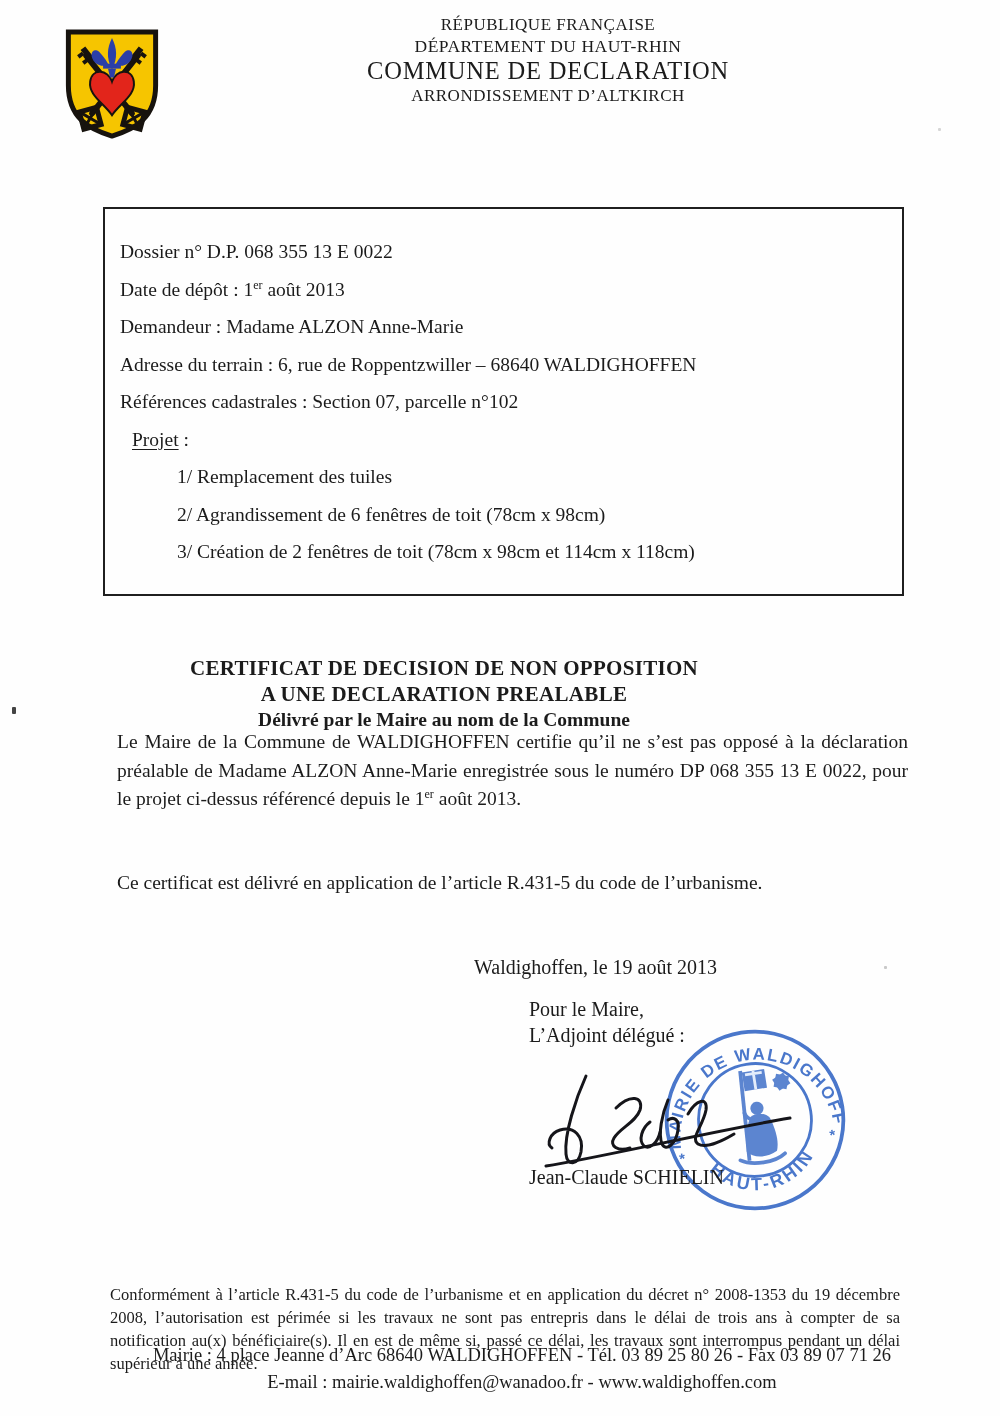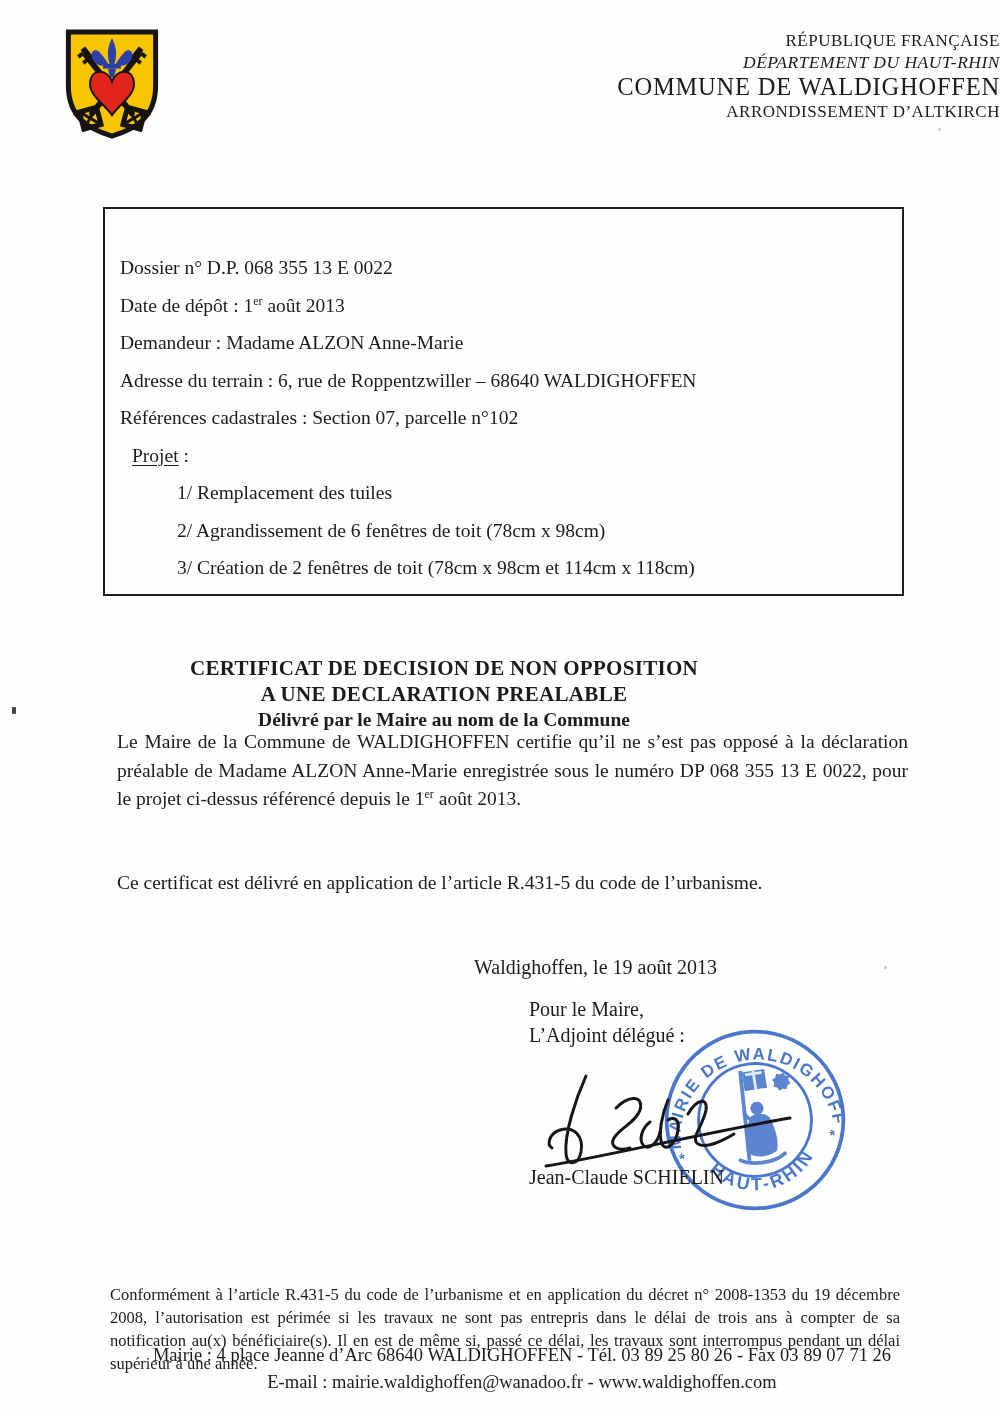--- a/index.html
+++ b/index.html
@@ -3,29 +3,29 @@
 <meta charset="utf-8">
 <style>
   html,body{margin:0;padding:0;background:#ffffff;}
   .page{
     position:relative; width:1000px; height:1416px; margin:0 auto;
     background:#fefefe; overflow:hidden;
     font-family:"Liberation Serif","DejaVu Serif",serif; color:#1b1b1b;
   }
   
   .crest{position:absolute; left:62px; top:26px; width:100px; height:114px;}
-  .header-text{position:absolute; left:96px; top:30px; width:904px; text-align:right;}
+  .header-text{position:absolute; left:96px; top:14px; width:904px; text-align:center;}
   .hl1{font-size:17px; line-height:21px; letter-spacing:.5px;}
-  .hl2{font-size:17.5px; line-height:22px; letter-spacing:.5px;font-style:italic;}
+  .hl2{font-size:17.5px; line-height:22px; letter-spacing:.5px;}
   .hl3{font-size:24.5px; line-height:28px; letter-spacing:.8px;}
   .hl4{font-size:17px; line-height:22px; letter-spacing:.5px;}
   
   .dossier-box{
     position:absolute; left:103px; top:207px; width:801px; height:389px;
-    border:2px solid #1f1f1f; box-sizing:border-box; padding:40px 20px 0 15px;
+    border:2px solid #1f1f1f; box-sizing:border-box; padding:24px 20px 0 15px;
   }
   .box-line{font-size:19.5px; line-height:37.5px; white-space:nowrap;}
   .box-item{padding-left:57px;}
   .u{text-decoration:underline; text-underline-offset:3px;margin-left:12px;}
   sup.small{font-size:12px; vertical-align:super; line-height:0;}
   
   .title-block{position:absolute; left:0; top:655px; width:888px; text-align:center; font-weight:bold;}
   .tl1,.tl2{font-size:21px; line-height:26px; letter-spacing:.3px;}
   .tl3{font-size:19.5px; line-height:25px;}
   
@@ -95,21 +95,21 @@
       <path d="M37,26 C30,21 26,30 33,37 C38,41 44,41 46,38 C43,33 40,29 37,26 Z"></path>
       <path d="M63,26 C70,21 74,30 67,37 C62,41 56,41 54,38 C57,33 60,29 63,26 Z"></path>
       <rect x="41" y="38" width="18" height="5"></rect>
       <path d="M46,43 L54,43 L52,52 L48,52 Z"></path>
     </g>
   </svg>
 
   <div class="header-text">
     <div class="hl1">RÉPUBLIQUE FRANÇAISE</div>
     <div class="hl2">DÉPARTEMENT DU HAUT-RHIN</div>
-    <div class="hl3">COMMUNE DE WALDIGHOFFEN</div>
+    <div class="hl3">COMMUNE DE DECLARATION</div>
     <div class="hl4">ARRONDISSEMENT D’ALTKIRCH</div>
   </div>
 
   <div class="dossier-box">
     <div class="box-line">Dossier n° D.P. 068 355 13 E 0022</div>
     <div class="box-line"><span>Date de dépôt : 1</span><sup class="small">er</sup><span> août 2013</span></div>
     <div class="box-line">Demandeur : Madame ALZON Anne-Marie</div>
     <div class="box-line">Adresse du terrain : 6, rue de Roppentzwiller – 68640 WALDIGHOFFEN</div>
     <div class="box-line">Références cadastrales : Section 07, parcelle n°102</div>
     <div class="box-line"><span class="u">Projet</span><span> :</span></div>

